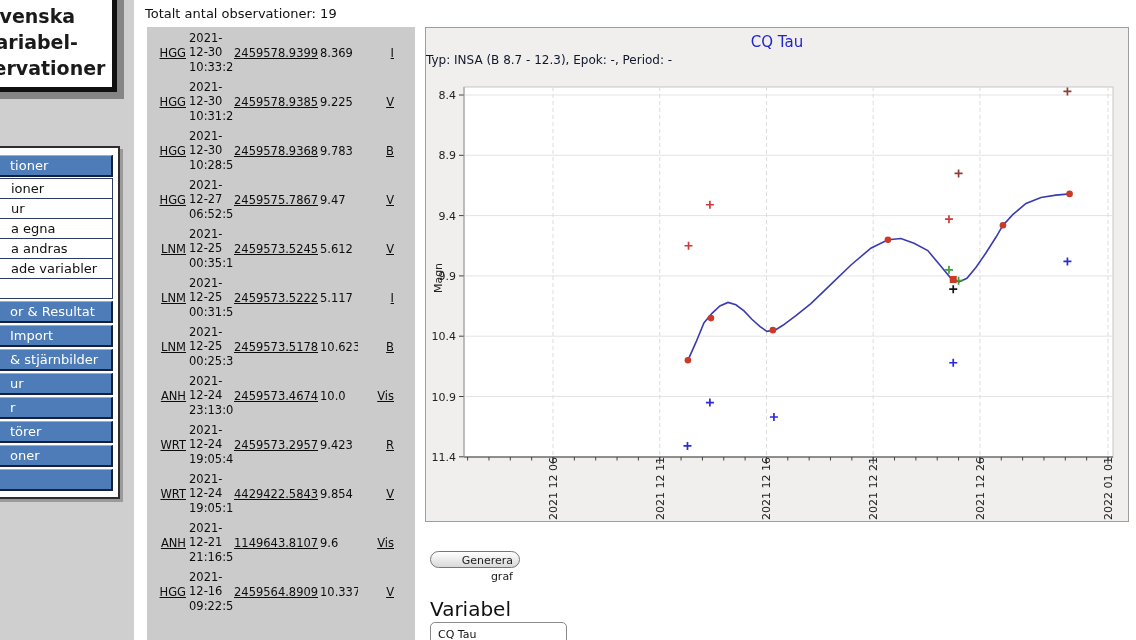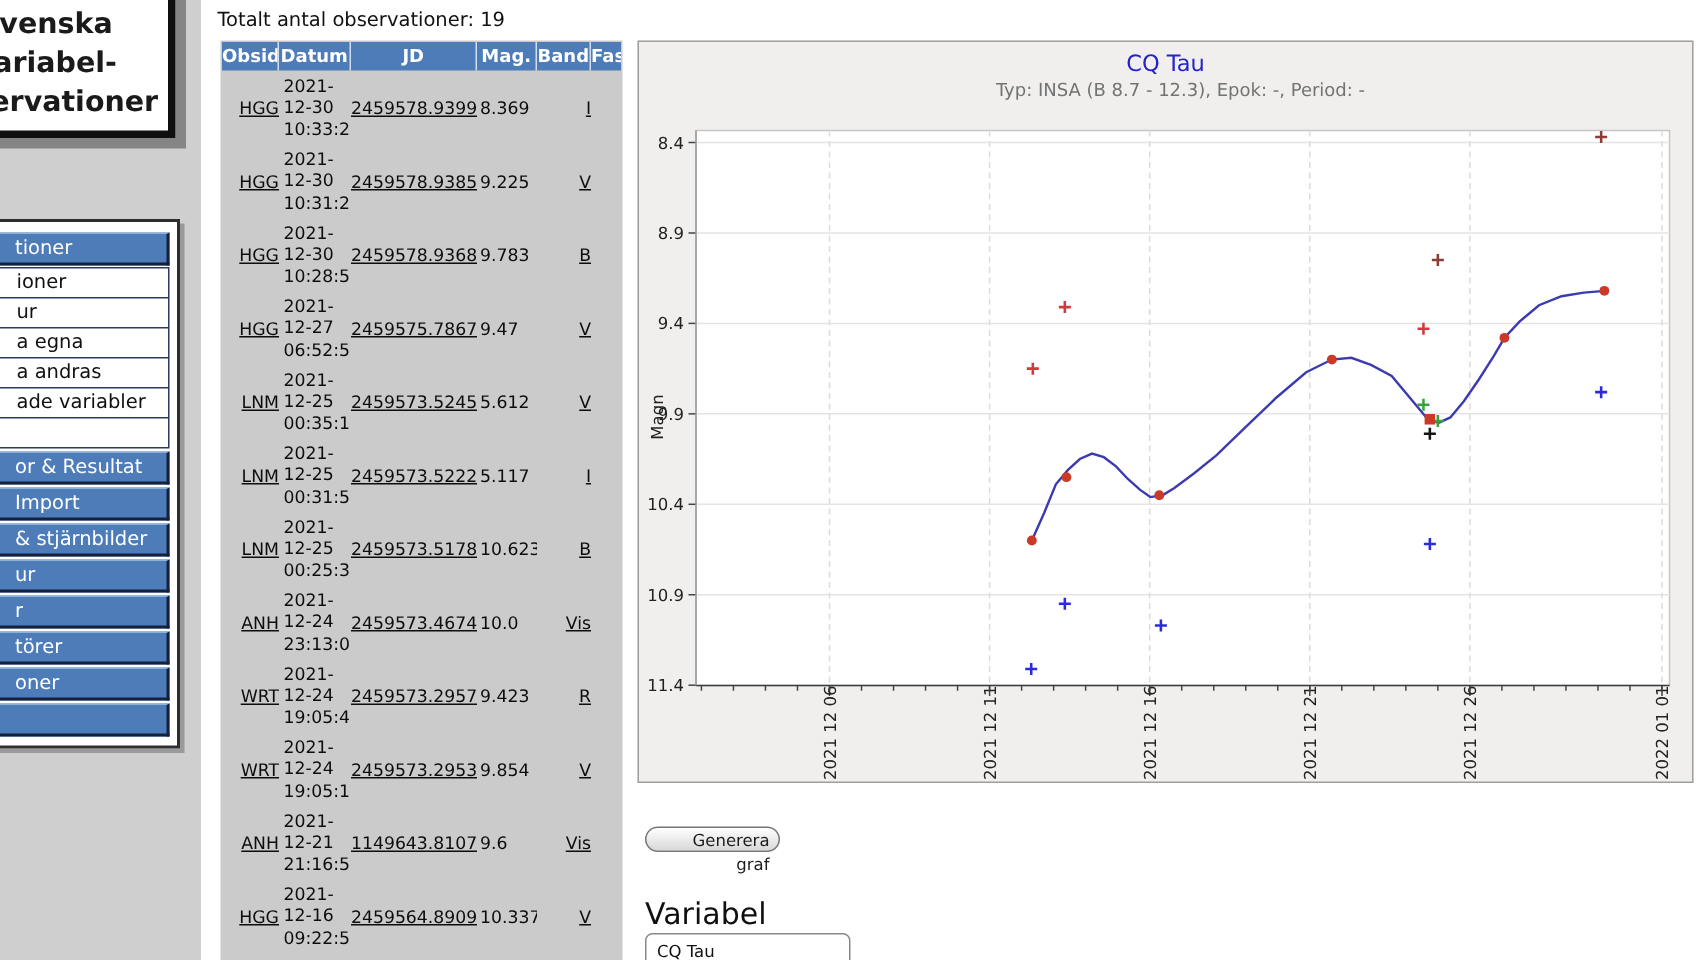--- a/index.html
+++ b/index.html
@@ -33,21 +33,21 @@
   .thead .hc:last-child{border-right:none;}
   .trow{display:grid;grid-template-columns:38px 48px 84px 40px 36px 20px;height:49px;align-items:center;}
   .trow .c{font-size:11.5px;color:#0d0d0d;overflow:hidden;}
   .c.obsid,.c.jd,.c.band{text-align:right;text-decoration:underline;}
   .c.datum{padding-left:3px;line-height:14.6px;}
   .c.mag{padding-left:2px;}
 
   .chartbox{position:absolute;left:291px;top:27px;width:704px;height:495px;background:#f0efee;
             border:1px solid #9e9e9e;box-sizing:border-box;}
   .ctitle{position:absolute;left:0;right:0;top:5px;text-align:center;font-size:15px;color:#2323cc;}
-  .csub{position:absolute;left:0;right:0;top:25px;text-align:center;font-size:12px;color:#737373;margin-left:20px;}
+  .csub{position:absolute;left:0;right:0;top:25px;text-align:left;font-size:12px;color:#0f172a;}
   .chartbox svg{position:absolute;left:0;top:0;}
 
   .genbtn{position:absolute;left:296px;top:551px;width:90px;height:17px;border:1px solid #767676;border-radius:9px;
           background:linear-gradient(#ffffff,#d8d8d8);font-size:11px;color:#1c1c1c;text-align:right;line-height:16px;
           font-family:inherit;cursor:pointer;}
   .varheading{position:absolute;left:296px;top:597px;font-size:20px;color:#101010;text-align:right;}
   .varselect{position:absolute;left:296px;top:622px;width:137px;height:25px;box-sizing:border-box;
              border:1px solid #8a8a8a;border-radius:5px;background:#fff;font-size:11px;color:#111;
              line-height:15px;padding:4px 0 0 7px;cursor:pointer;}
 </style>
@@ -78,28 +78,20 @@
         <div class="menu-section">törer</div>
         <div class="menu-section">oner</div>
         <div class="menu-section"></div>
       </div>
   </div>
 
   <div class="mainframe">
     <div class="totlabel">Totalt antal observationer: 19</div>
 
     <div class="obstable">
-      <div class="thead">
-          <div class="hc">Obsid</div>
-          <div class="hc">Datum</div>
-          <div class="hc">JD</div>
-          <div class="hc">Mag.</div>
-          <div class="hc">Band</div>
-          <div class="hc">Fas</div>
-        </div>
       <div>
           <div class="trow">
             <div class="c obsid">HGG</div>
             <div class="c datum">2021-<br>12-30<br>10:33:27</div>
             <div class="c jd">2459578.9399</div>
             <div class="c mag">8.369</div>
             <div class="c band">I</div>
             <div class="c fas"></div>
           </div>
           <div class="trow">
@@ -162,21 +154,21 @@
             <div class="c obsid">WRT</div>
             <div class="c datum">2021-<br>12-24<br>19:05:48</div>
             <div class="c jd">2459573.2957</div>
             <div class="c mag">9.423</div>
             <div class="c band">R</div>
             <div class="c fas"></div>
           </div>
           <div class="trow">
             <div class="c obsid">WRT</div>
             <div class="c datum">2021-<br>12-24<br>19:05:13</div>
-            <div class="c jd">2459573.2953</div>
+            <div class="c jd">4429422.5843</div>
             <div class="c mag">9.854</div>
             <div class="c band">V</div>
             <div class="c fas"></div>
           </div>
           <div class="trow">
             <div class="c obsid">ANH</div>
             <div class="c datum">2021-<br>12-21<br>21:16:59</div>
             <div class="c jd">1149643.8107</div>
             <div class="c mag">9.6</div>
             <div class="c band">Vis</div>

